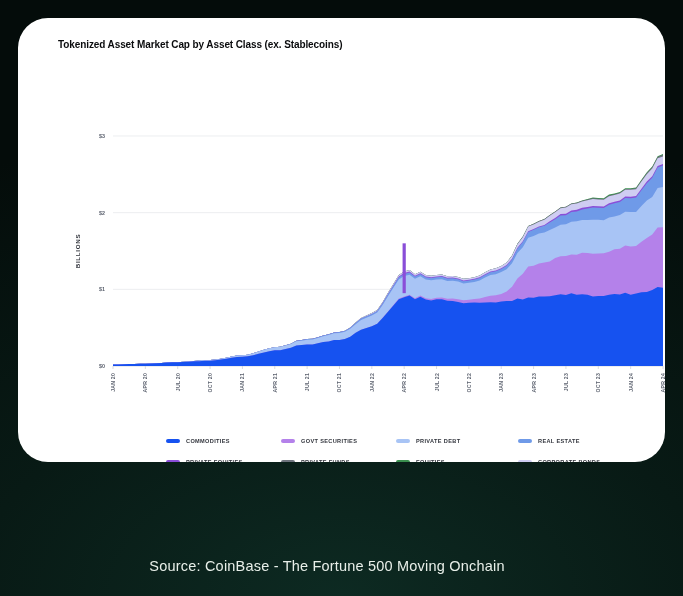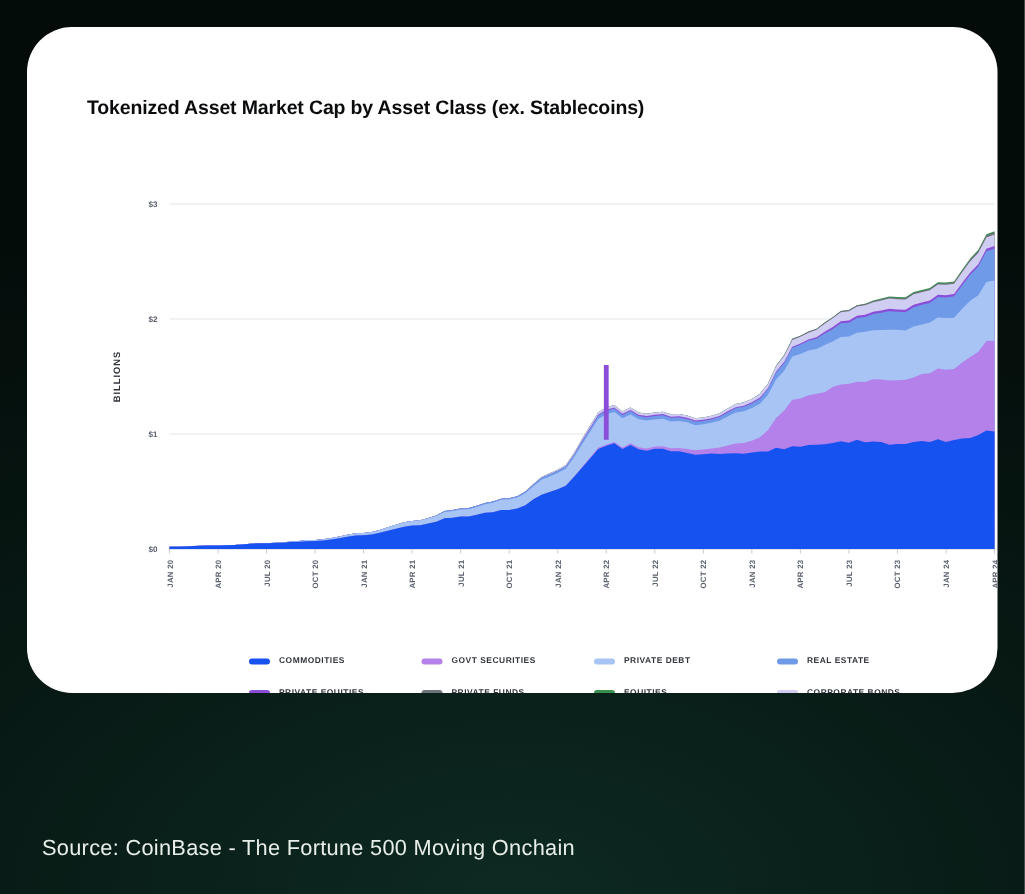--- a/index.html
+++ b/index.html
@@ -17,22 +17,22 @@
   #card {
     position: absolute;
     left: 18px; top: 18px;
     width: 647px; height: 444px;
     background: #ffffff;
     border-radius: 30px;
     overflow: hidden;
   }
   #chart-title {
     position: absolute;
-    left: 40px; top: 46px;
-    font-size: 13px;
+    left: 40px; top: 21px;
+    font-size: 10px;
     font-weight: bold;
     color: #0a0b0d;
     letter-spacing: -0.1px;
   }
   #plot-wrap {
     position: absolute;
     left: 0; top: 78px;
     width: 647px; height: 320px;
   }
   svg.chart { display: block; }
@@ -76,25 +76,24 @@
     font-size: 5.6px;
     font-weight: bold;
     color: #32353d;
     letter-spacing: 0.35px;
     white-space: nowrap;
   }
   #source {
     position: absolute;
     left: 0; top: 558px;
     width: 654px;
-    text-align: left;
+    text-align: center;
     font-size: 14.5px;
     color: #e8efe9;
     letter-spacing: 0.2px;
-    margin-left: 28px;
   }
 </style>
 </head>
 <body>
 
 <div id="card">
 
   <div id="chart-title">Tokenized Asset Market Cap by Asset Class (ex. Stablecoins)</div>
 
   <div id="plot-wrap">

